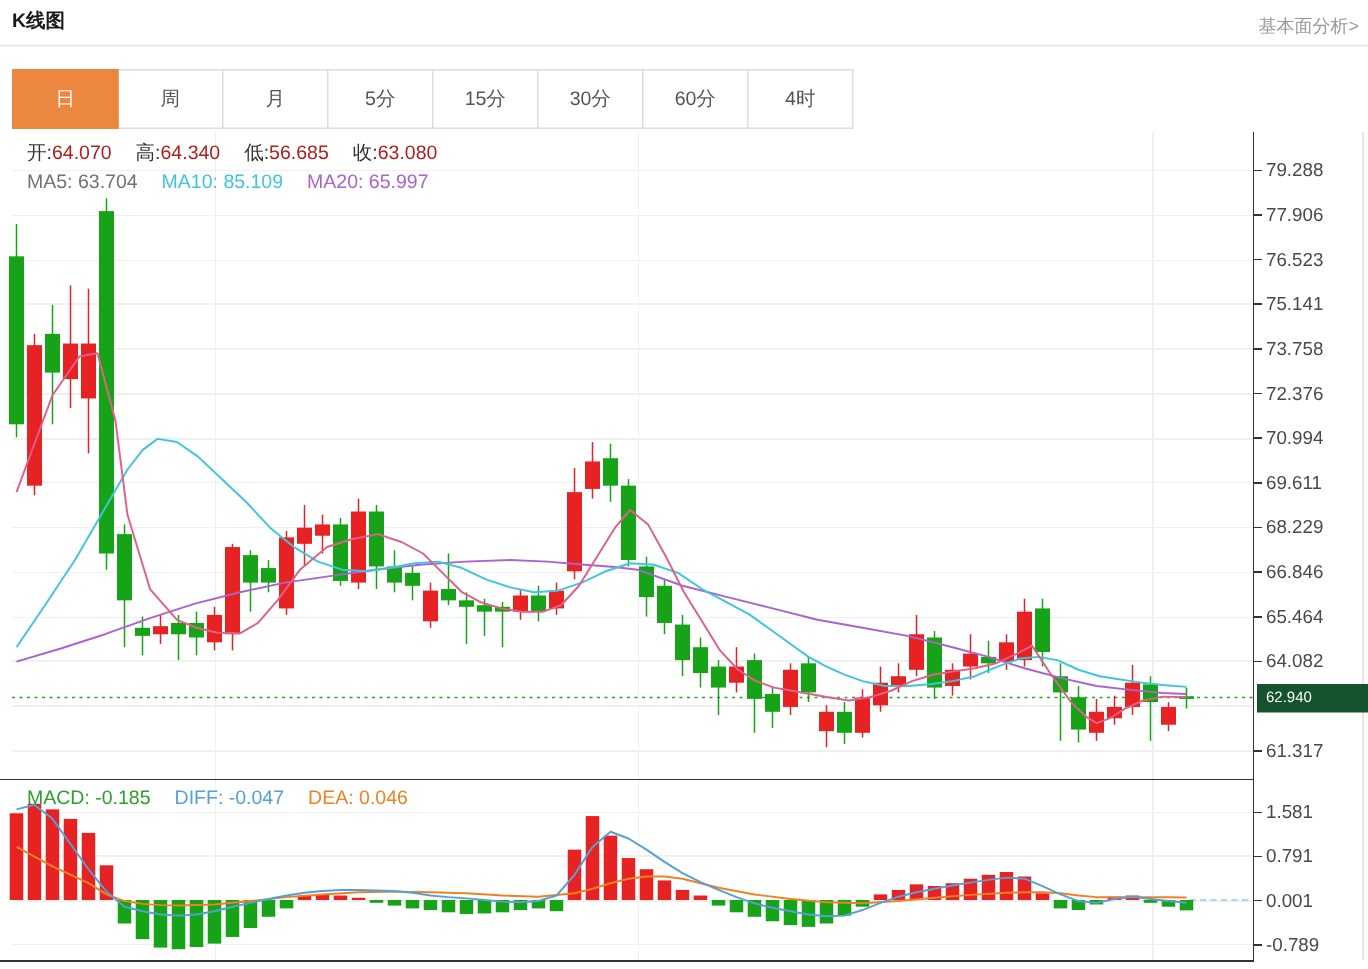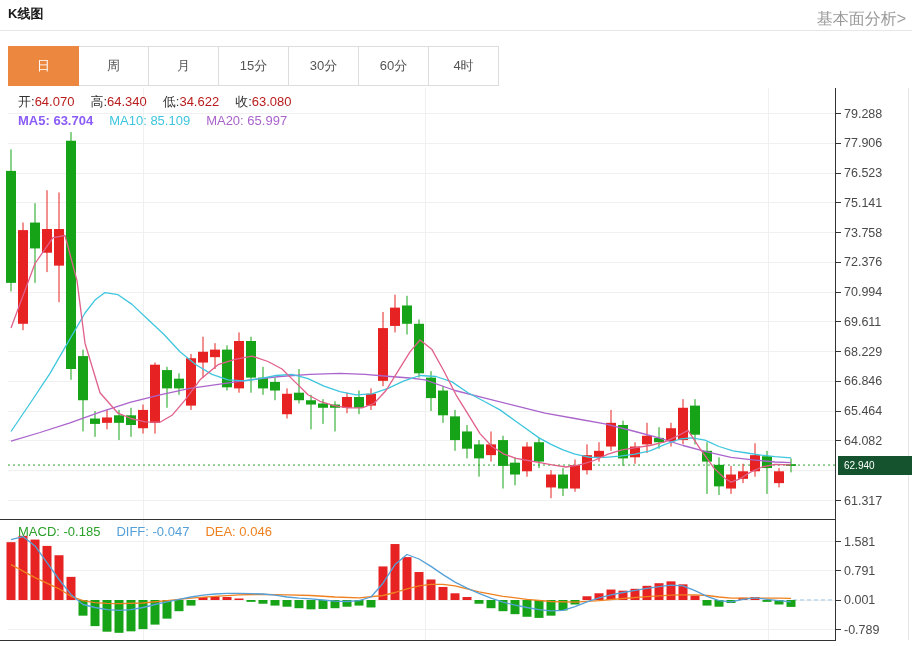--- a/index.html
+++ b/index.html
@@ -1,56 +1,57 @@
 <!DOCTYPE html>
 <html><head>
 <meta charset="utf-8">
 <style>
   html,body{margin:0;padding:0;background:#fff;font-family:"Liberation Sans","DejaVu Sans",sans-serif;}
   #stage{position:relative;width:912px;height:646px;overflow:hidden;background:#fff;}
   .header-title{position:absolute;left:8px;top:5px;font-size:13px;font-weight:bold;color:#1a1a1a;}
-  .header-link{position:absolute;right:6px;top:9px;font-size:16px;color:#999;cursor:pointer;}
+  .header-link{position:absolute;right:6px;top:9px;font-size:12px;color:#999;cursor:pointer;}
   .top-divider{position:absolute;left:0;top:30px;width:912px;height:1px;background:#e7e7e7;}
   .tabbar{position:absolute;left:8px;top:46px;display:flex;}
   .tab{width:69px;height:38px;line-height:38px;text-align:center;font-size:13px;color:#555;
        background:#fff;border:1px solid #ddd;margin-left:-1px;cursor:pointer;box-sizing:content-box;}
   .tab:first-child{margin-left:0;}
   .tab.active{background:#EC8740;border-color:#EC8740;color:#fff;position:relative;z-index:2;}
   svg{position:absolute;left:0;top:0;}
   .legend-row{position:absolute;display:flex;font-size:13px;z-index:3;white-space:nowrap;}
   .legend-item{margin-right:16px;}
   .lbl-dark{color:#333;}
   .val-green{color:#b91c1c;}
-  .ma5-c{color:#8b5cf6;font-weight:bold;} .ma10-c{color:#3FC6DE;} .ma20-c{color:#AA64CC;}
+  .ma5-c{color:#737373;} .ma10-c{color:#3FC6DE;} .ma20-c{color:#AA64CC;}
   .macd-c{color:#2BA02B;} .diff-c{color:#55A0D8;} .dea-c{color:#EF8120;text-align:right;}
   .price-badge{position:absolute;left:838px;top:456px;width:84px;height:19px;background:#14532d;
        color:#fff;font-size:10px;line-height:19px;padding-left:6px;box-sizing:border-box;z-index:3;}
 </style>
 </head>
 <body>
 
 <div id="stage">
   <div class="header-title">K线图</div>
   <div class="header-link">基本面分析&gt;</div>
   <div class="top-divider"></div>
 
   <div class="tabbar" id="tabbar">
       <div class="tab active">日</div>
       <div class="tab">周</div>
       <div class="tab">月</div>
+      <div class="tab">5分</div>
       <div class="tab">15分</div>
       <div class="tab">30分</div>
       <div class="tab">60分</div>
       <div class="tab">4时</div>
     </div>
 
   <div class="legend-row" style="left:18px;top:93px;">
     <span class="legend-item"><span class="lbl-dark">开:</span><span class="val-green">64.070</span></span>
     <span class="legend-item"><span class="lbl-dark">高:</span><span class="val-green">64.340</span></span>
-    <span class="legend-item"><span class="lbl-dark">低:</span><span class="val-green">34.622</span></span>
+    <span class="legend-item"><span class="lbl-dark">低:</span><span class="val-green">56.685</span></span>
     <span class="legend-item"><span class="lbl-dark">收:</span><span class="val-green">63.080</span></span>
   </div>
 
   <div class="legend-row" style="left:18px;top:113px;">
     <span class="legend-item ma5-c"><span>MA5:</span>&nbsp;<span>63.704</span></span>
     <span class="legend-item ma10-c"><span>MA10:</span>&nbsp;<span>85.109</span></span>
     <span class="legend-item ma20-c"><span>MA20:</span>&nbsp;<span>65.997</span></span>
   </div>
 
   <div class="legend-row" style="left:18px;top:524px;">

